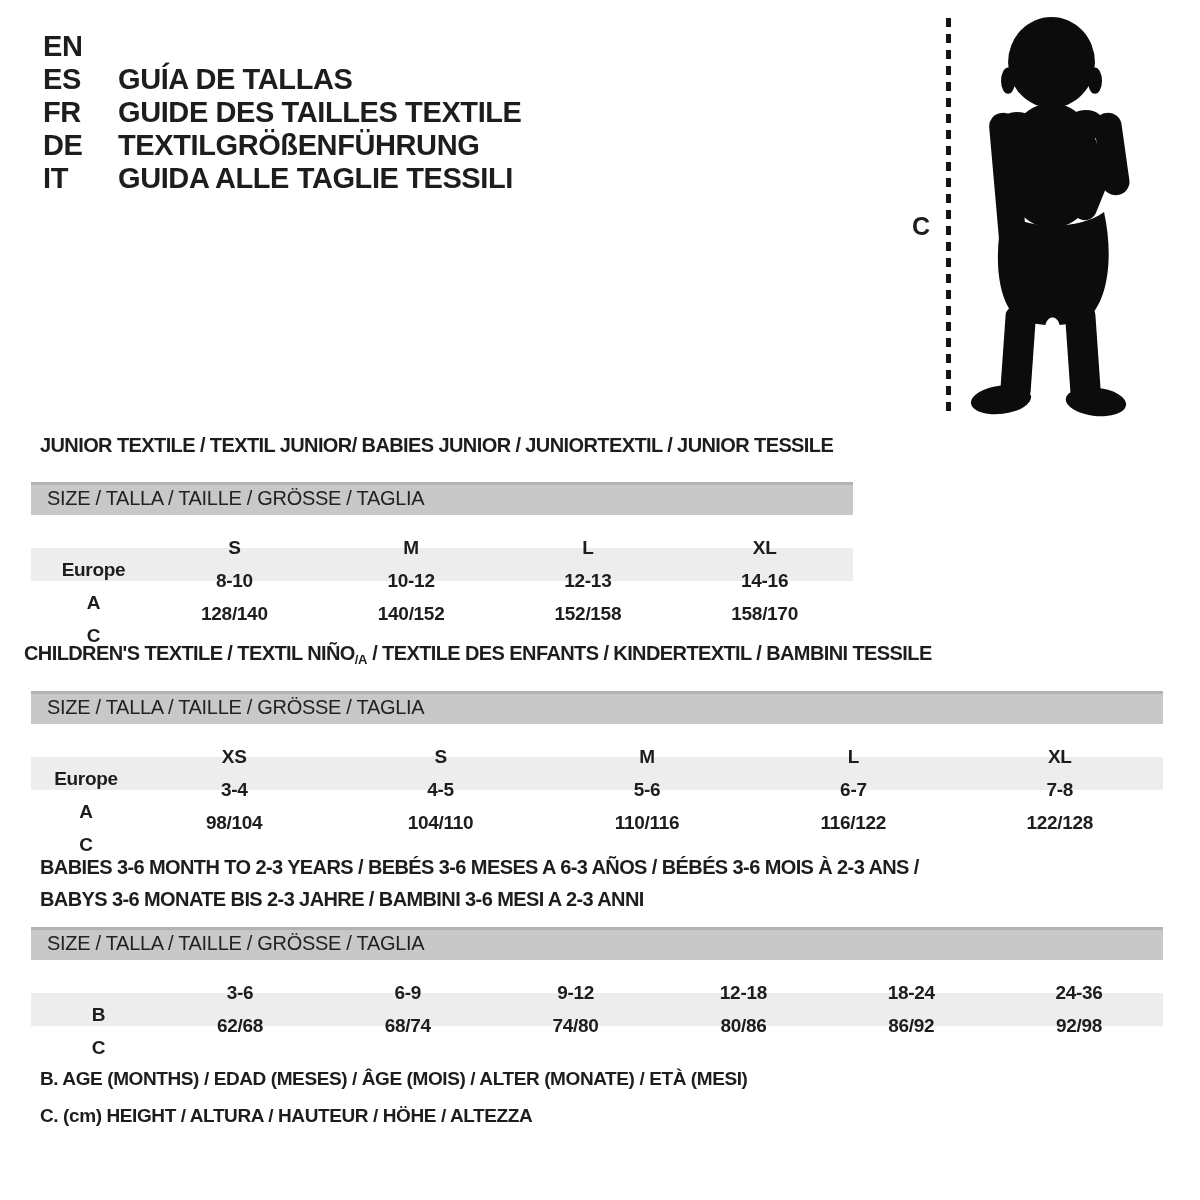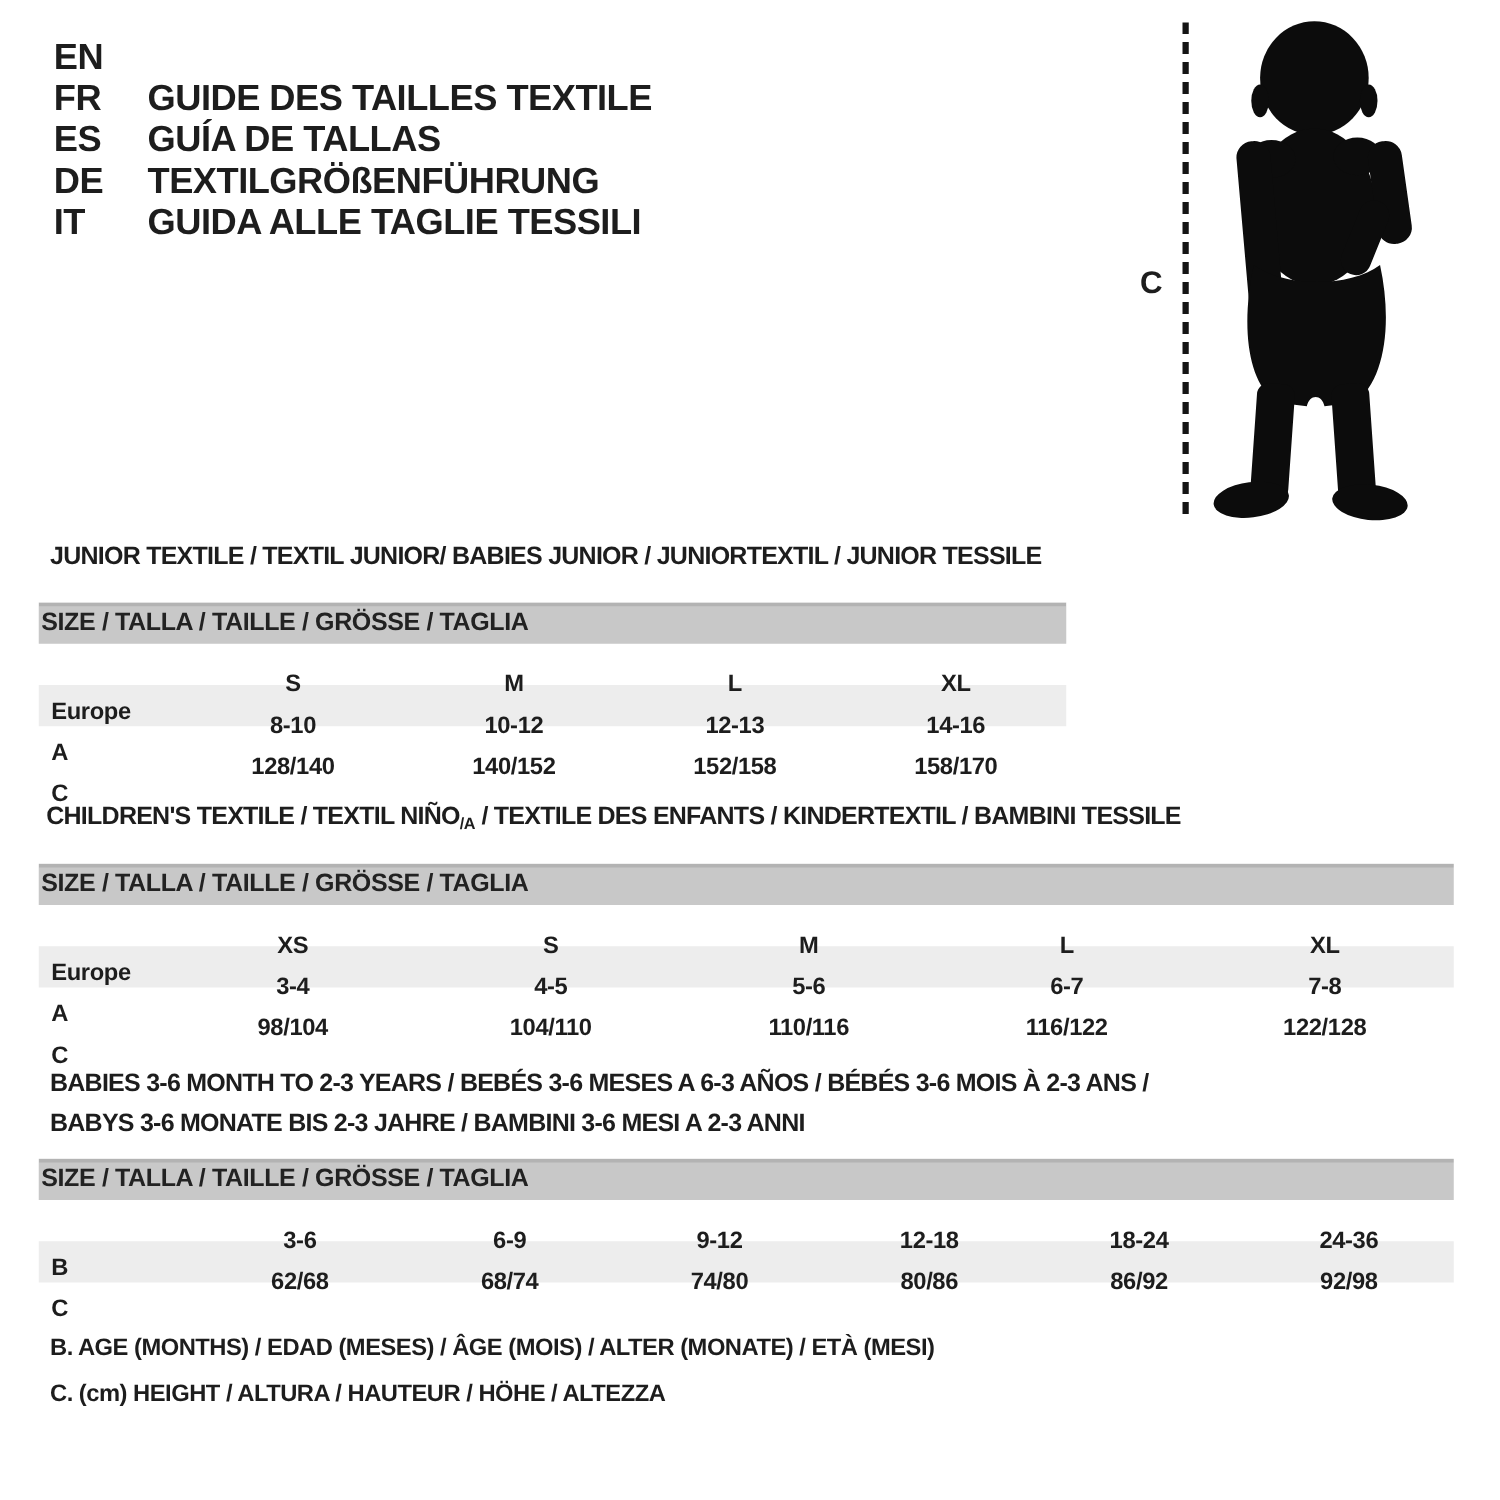--- a/index.html
+++ b/index.html
@@ -33,53 +33,53 @@
   .section-title {
     font-weight:bold; font-size:20px; letter-spacing:-0.6px; white-space:nowrap;
   }
   .section-title .sub { font-size:13px; vertical-align:-4px; letter-spacing:-0.3px; }
 
   
   .size-table { }
   .size-header {
     height:33px; line-height:33px; background:#c8c8c8;
     box-shadow: inset 0 3px 0 rgba(0,0,0,0.10);
-    padding-left:2px; font-weight:bold; font-size:20px; letter-spacing:-0.3px;
+    padding-left:16px; font-weight:normal; font-size:20px; letter-spacing:-0.3px;
     color:#222; white-space:nowrap; overflow:hidden;
   }
   .trow { display:grid; height:33px; align-items:center; }
   .junior  .trow { grid-template-columns:115px repeat(4,1fr); }
   .children .trow { grid-template-columns:100px repeat(5,1fr); }
   .babies  .trow { grid-template-columns:125px repeat(6,1fr); }
   .trow.shaded { background:#ededed; }
   .cell {
     font-weight:bold; font-size:19px; letter-spacing:-0.3px; text-align:center; white-space:nowrap;
   }
-  .cell.rowlabel { text-align:left; padding-left:10px;margin-top:44px; }
+  .cell.rowlabel { text-align:center; padding-left:10px;margin-top:44px; }
 
   
   .legend-line {
     height:36.5px; line-height:36.5px; font-weight:bold; font-size:19px;
     letter-spacing:-0.4px; white-space:nowrap;
   }
 </style>
 </head>
 <body>
 
 <div class="abs lang-block">
   <div class="lang-row">
     <span class="lang-code">EN</span>
   </div>
   <div class="lang-row">
+    <span class="lang-code">ES</span>
+    <span class="lang-label">GUÍA DE TALLAS</span>
+  </div>
+  <div class="lang-row">
     <span class="lang-code">FR</span>
     <span class="lang-label">GUIDE DES TAILLES TEXTILE</span>
-  </div>
-  <div class="lang-row">
-    <span class="lang-code">ES</span>
-    <span class="lang-label">GUÍA DE TALLAS</span>
   </div>
   <div class="lang-row">
     <span class="lang-code">DE</span>
     <span class="lang-label">TEXTILGRÖßENFÜHRUNG</span>
   </div>
   <div class="lang-row">
     <span class="lang-code">IT</span>
     <span class="lang-label">GUIDA ALLE TAGLIE TESSILI</span>
   </div>
 </div>
@@ -133,21 +133,21 @@
   </div>
   <div class="trow">
     <div class="cell rowlabel">C</div>
     <div class="cell">128/140</div>
     <div class="cell">140/152</div>
     <div class="cell">152/158</div>
     <div class="cell">158/170</div>
   </div>
 </div>
 
-<div class="abs section-title" style="left:37px; top:642px;"><span>CHILDREN'S TEXTILE / TEXTIL NIÑO</span><span class="sub">/A</span><span> / TEXTILE DES ENFANTS / KINDERTEXTIL / BAMBINI TESSILE</span></div>
+<div class="abs section-title" style="left:24px; top:642px;"><span>CHILDREN'S TEXTILE / TEXTIL NIÑO</span><span class="sub">/A</span><span> / TEXTILE DES ENFANTS / KINDERTEXTIL / BAMBINI TESSILE</span></div>
 
 <div class="abs size-table children" style="left:31px; top:691px; width:1132px;">
   <div class="size-header">SIZE / TALLA / TAILLE / GRÖSSE / TAGLIA</div>
   <div class="trow">
     <div class="cell rowlabel">Europe</div>
     <div class="cell">XS</div>
     <div class="cell">S</div>
     <div class="cell">M</div>
     <div class="cell">L</div>
     <div class="cell">XL</div>

